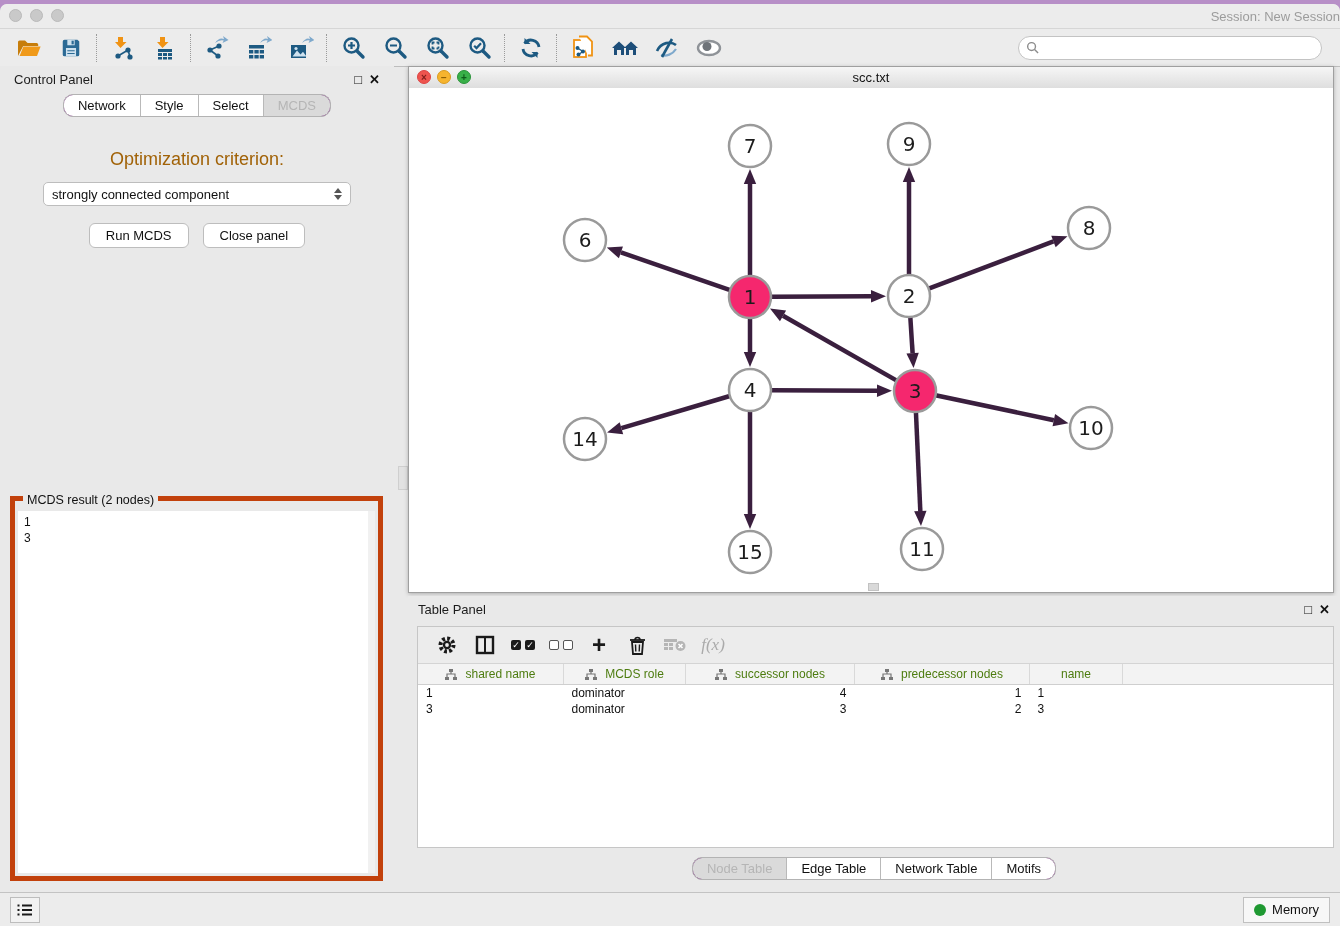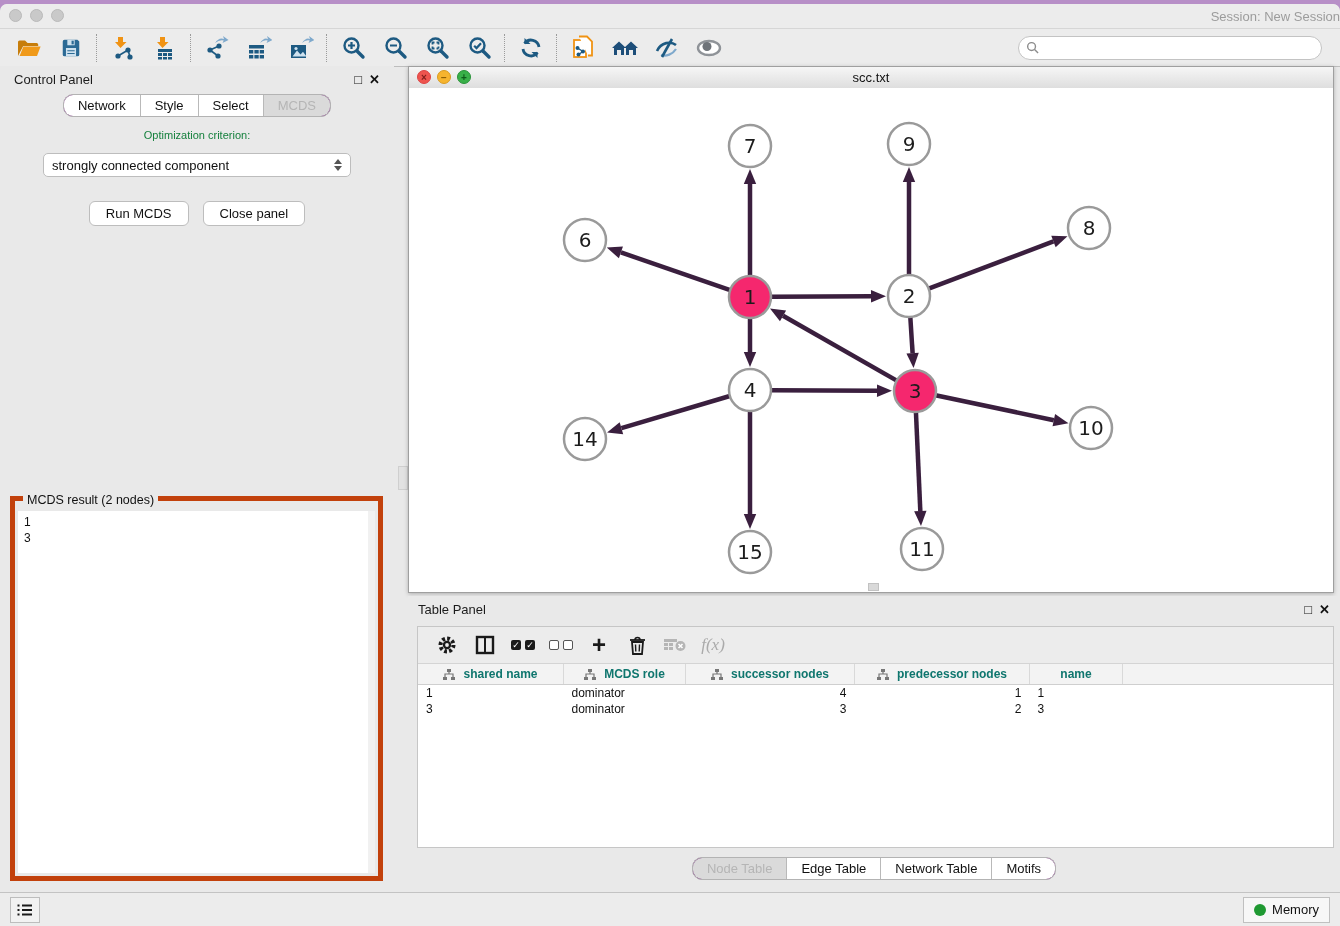--- a/index.html
+++ b/index.html
@@ -24,27 +24,27 @@
   .panel-head{height:26px;display:flex;align-items:center;padding:0 14px;font-size:13px;color:#1c1c1c}
   .panel-head .win-btns{margin-left:auto;display:flex;gap:7px;font-size:13px;color:#111}
   .float-glyph{font-size:13px;line-height:1}
   .close-glyph{font-weight:bold;font-size:13px;line-height:1}
   .seg-wrap{display:flex;justify-content:center;margin-top:2px}
   .seg{display:inline-flex;border:1px solid #b3b3b3;border-radius:10px;overflow:hidden;background:#701a75}
   .seg .sg{padding:3px 14px;font-size:13px;color:#111;background:#fff;border-right:1px solid #b9b9b9}
   .seg .sg:last-child{border-right:none}
   .seg .sg.dis{background:#dadada;color:#b5b5b5}
   .cp-content{margin-top:10px;text-align:center}
-  .opt-label{font-size:11px;color:#15803d;margin-top:12px}
+  .opt-label{font-size:18px;color:#a16207;margin-top:32px}
   .dropdown{margin:12px auto 0;width:308px;height:24px;background:#fff;border:1px solid #bdbdbd;border-radius:5px;display:flex;align-items:center;padding:0 8px;box-sizing:border-box;font-size:13px;color:#111;text-align:left}
   .dd-text{flex:1}
   .stepper{display:flex;flex-direction:column;gap:2px;align-items:center}
   .tri-up{width:0;height:0;border-left:4px solid transparent;border-right:4px solid transparent;border-bottom:5px solid #555}
   .tri-dn{width:0;height:0;border-left:4px solid transparent;border-right:4px solid transparent;border-top:5px solid #555}
-  .btn-row{display:flex;justify-content:center;gap:14px;margin-top:24px}
+  .btn-row{display:flex;justify-content:center;gap:14px;margin-top:17px}
   .btn{background:#fff;border:1px solid #bdbdbd;border-radius:6px;padding:4px 16px;font-size:13px;color:#111;font-family:"Liberation Sans",sans-serif}
   .result-group{position:absolute;left:10px;right:11px;top:430px;bottom:7px;border:5px solid #c2410c}
   .result-legend{position:absolute;top:-8px;left:8px;background:#e9e9e9;padding:0 4px;font-size:12.5px;color:#111}
   .result-inner{position:absolute;left:3px;right:3px;top:10px;bottom:3px;background:#fff;font-size:12px;color:#111;padding:3px 6px;box-sizing:border-box;line-height:16px}
   .result-scroll{position:absolute;right:0;top:0;bottom:0;width:7px;background:#f1f1f1}
 
   
   .net-window{position:absolute;left:408px;top:62px;width:926px;height:527px;background:#fff;border:1px solid #9f9f9f;box-sizing:border-box;box-shadow:0 1px 4px rgba(0,0,0,.25)}
   .net-titlebar{height:21px;background:linear-gradient(#f6f6f6,#dedede);border-bottom:1px solid #aaa;position:relative;display:flex;align-items:center;justify-content:center}
   .tl{position:absolute;left:8px;top:3px;display:flex;gap:6px}
@@ -64,21 +64,21 @@
   .tp-head .win-btns{margin-left:auto;display:flex;gap:7px;color:#111}
   .tp-body{position:absolute;left:9px;right:6px;top:30px;bottom:40px;background:#fff;border:1px solid #c6c6c6}
   .tp-toolbar{height:36px;background:#ececec;border-bottom:1px solid #d4d4d4;display:flex;align-items:center;padding:0 10px;gap:0}
   .tpi{width:38px;height:30px;display:flex;align-items:center;justify-content:center}
   .chkpair{display:flex;gap:4px}
   .box-checked{width:10px;height:10px;background:#1a1a1a;border-radius:2px;color:#fff;font-size:9px;line-height:10px;text-align:center}
   .box-empty{width:10px;height:10px;background:#fff;border:1.5px solid #555;border-radius:2px;box-sizing:border-box}
   .plus-glyph{font-size:24px;font-weight:bold;color:#1a1a1a;line-height:20px}
   .fx{font-family:"Liberation Serif",serif;font-style:italic;font-size:17px;color:#aaa}
   .tbl{width:100%;border-collapse:collapse;table-layout:fixed}
-  .tbl th{background:#f3f3f3;border-right:1px solid #d9d9d9;border-bottom:1px solid #cfcfcf;font-weight:bold;font-size:12px;color:#0f766e;height:18px;padding:1px 4px;white-space:nowrap;overflow:hidden}
+  .tbl th{background:#f3f3f3;border-right:1px solid #d9d9d9;border-bottom:1px solid #cfcfcf;font-weight:normal;font-size:12px;color:#4d7c0f;height:18px;padding:1px 4px;white-space:nowrap;overflow:hidden}
   .tbl td{font-size:12px;color:#111;height:16px;padding:0 8px;white-space:nowrap;overflow:hidden}
   .th-inner{display:flex;align-items:center;justify-content:center;gap:8px}
   .tp-tabs{position:absolute;left:0;right:0;bottom:8px;display:flex;justify-content:center}
 
   
   .statusbar{position:absolute;left:0;bottom:0;width:1340px;height:34px;background:#ececec;border-top:1px solid #c3c3c3;display:flex;align-items:center;padding:0 10px;box-sizing:border-box}
   .list-btn{width:28px;height:24px;background:#f2f2f2;border:1px solid #bdbdbd;display:flex;align-items:center;justify-content:center}
   .mem-btn{margin-left:auto;height:24px;background:#f7f7f7;border:1px solid #c0c0c0;display:flex;align-items:center;gap:6px;padding:0 10px;font-size:13px;color:#111}
   .mem-dot{width:12px;height:12px;border-radius:50%;background:#1f9932}
 </style>

